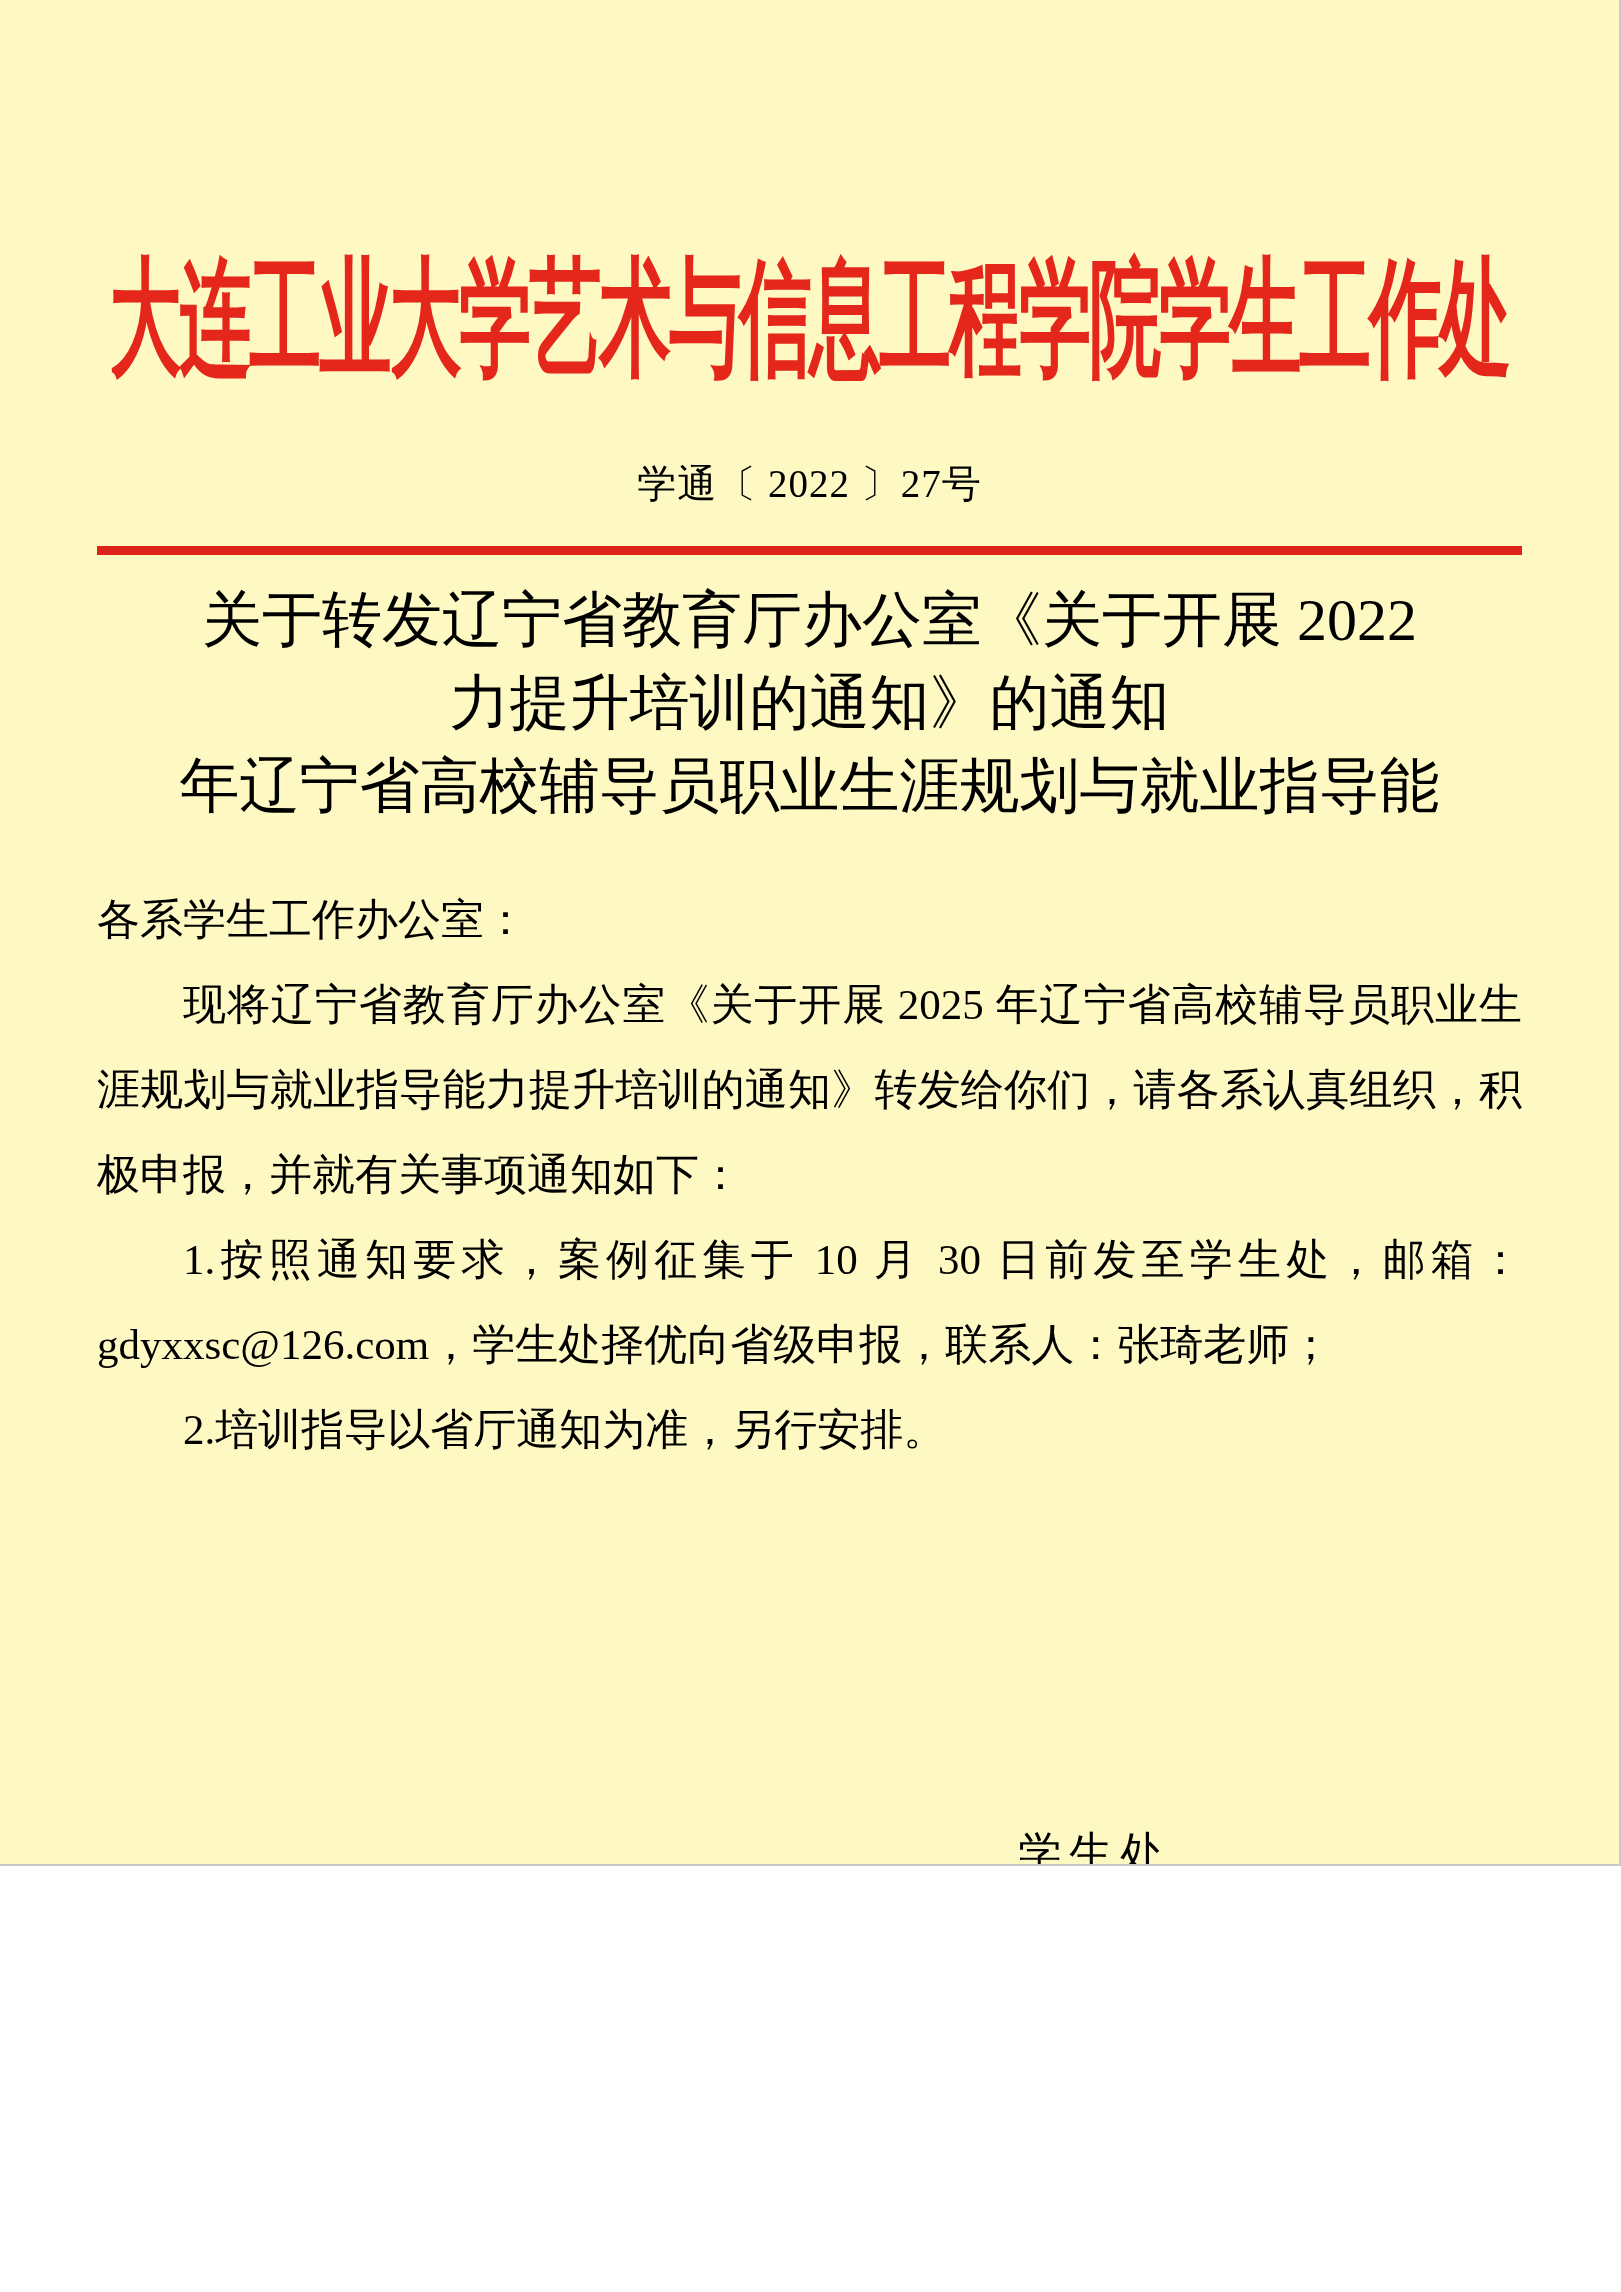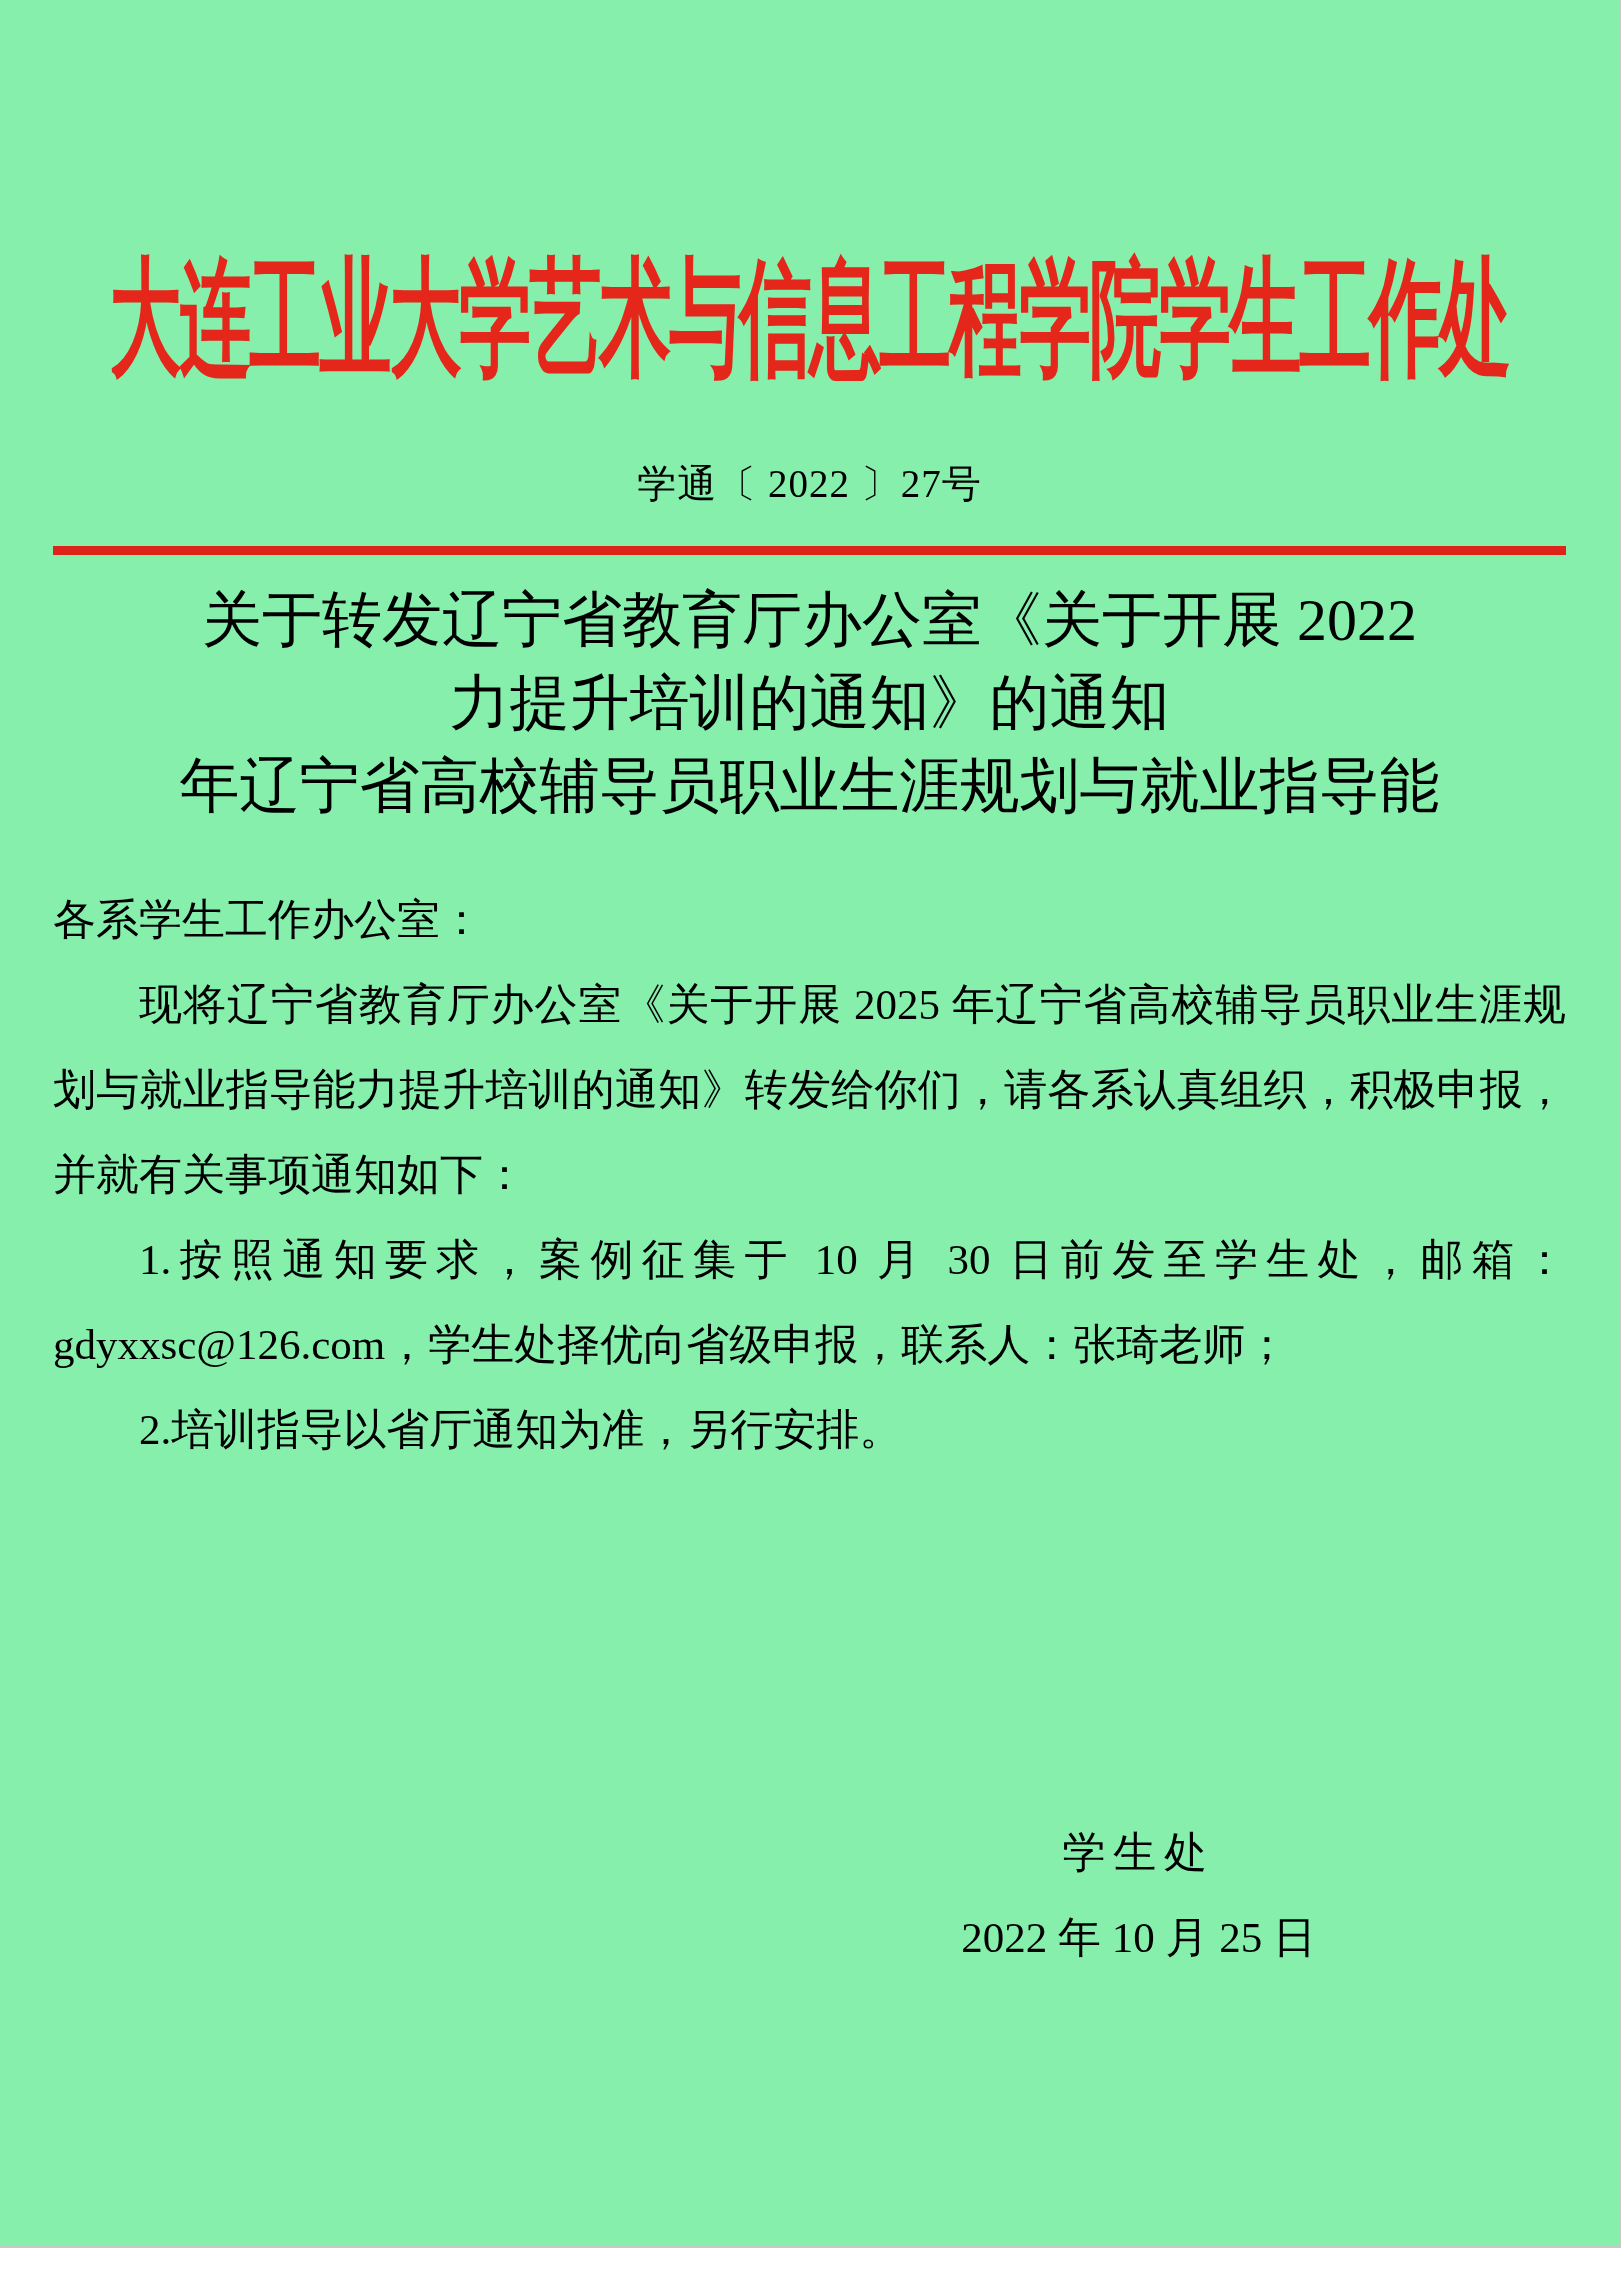--- a/index.html
+++ b/index.html
@@ -3,24 +3,24 @@
 <meta charset="utf-8">
 <style>
   html, body {
     margin: 0;
     padding: 0;
     background: #ffffff;
   }
   .page {
     position: relative;
     width: 1621px;
-    height: 2248px;
+    height: 1866px;
     box-sizing: border-box;
-    padding: 0 53px;
-    background: #86efac;
+    padding: 0 97px;
+    background: #fef9c3;
     border-right: 2px solid #c8c8c8;
     border-bottom: 2px solid #c8c8c8;
     overflow: hidden;
     font-family: "Liberation Serif", "DejaVu Serif", serif;
     color: #000000;
   }
   .letterhead {
     margin-top: 245px;
     height: 147px;
     display: flex;

